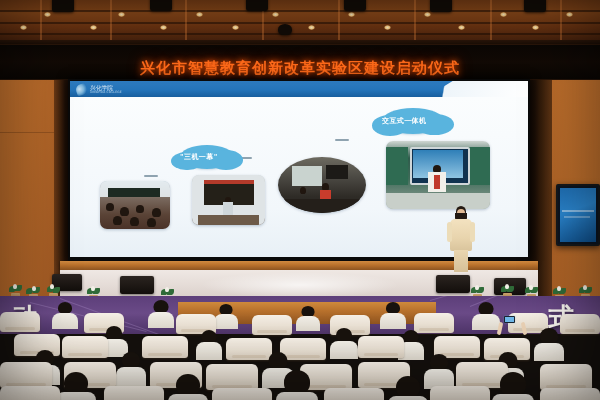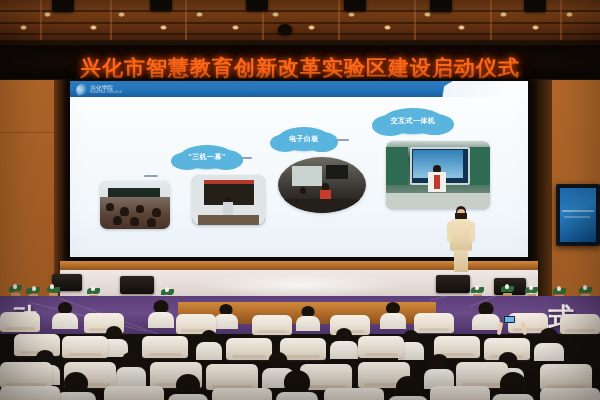--- a/index.html
+++ b/index.html
@@ -37,21 +37,21 @@
   .side-monitor .sm-screen{position:absolute;inset:2px;
     background:linear-gradient(160deg,#1f6fb4 0%,#2b86cf 40%,#0e4d88 100%);}
   .side-monitor .sm-txt{position:absolute;left:4px;top:24px;right:4px;height:2px;background:rgba(255,255,255,.45);}
   .side-monitor .sm-txt2{position:absolute;left:6px;top:30px;right:8px;height:2px;background:rgba(255,255,255,.3);}
 
   
   .banner{position:absolute;left:0;top:44px;width:600px;height:34px;
     background:linear-gradient(180deg,#0b0704 0%,#120a05 50%,#090603 100%);
     border-top:1px solid #2a1609;border-bottom:1px solid #241308;
     display:flex;align-items:center;justify-content:center;overflow:hidden;}
-  .banner-text{color:#ff6a1a;font-size:21px;letter-spacing:1px;white-space:nowrap;
+  .banner-text{color:#ff6a1a;font-size:15px;letter-spacing:1px;white-space:nowrap;
     font-weight:700;text-shadow:0 0 6px rgba(255,90,10,.95),0 0 14px rgba(255,60,0,.5);
     font-family:"DejaVu Sans","Liberation Sans",sans-serif;margin-top:12px;}
 
   
   .screen-frame{position:absolute;left:68px;top:79px;width:462px;height:182px;
     background:#0a0a0a;box-shadow:0 0 10px rgba(0,0,0,.8);}
   .screen{position:absolute;left:2px;top:2px;width:458px;height:176px;background:#f4f8fb;overflow:hidden;}
   .slide-header{position:absolute;left:0;top:0;width:458px;height:16px;
     background:linear-gradient(180deg,#2e7bbf 0%,#2474ba 55%,#195f9f 100%);}
   .slide-header .wedge{position:absolute;right:0;top:0;width:130px;height:16px;
@@ -60,21 +60,21 @@
   .logo{position:absolute;left:6px;top:1px;width:62px;height:14px;display:flex;align-items:center;gap:2px;}
   .logo-mark{width:12px;height:11px;background:
      radial-gradient(circle at 30% 40%,#cfe6f6 0%,#7fb8dd 40%,rgba(255,255,255,0) 70%);
      border-radius:50% 20% 50% 20%;transform:rotate(-18deg);opacity:.95;}
   .logo-txt{color:#eaf3fa;font-size:6px;line-height:5px;letter-spacing:-.3px;opacity:.9;}
   .logo-sub{color:#bcd8ec;font-size:3px;letter-spacing:.2px;}
   .slide-body{position:absolute;left:0;top:16px;width:458px;height:160px;
     background:linear-gradient(180deg,#fbfdfe 0%,#f2f7fb 70%,#e8f0f6 100%);}
 
   
-  .cloud{position:absolute;display:flex;align-items:center;justify-content:center;
+  .cloud{position:absolute;display:flex;align-items:center;
     color:#ffffff;font-size:7px;font-weight:700;letter-spacing:.4px;text-align:center;
     background:#59b4de;border-radius:50%;box-shadow:0 1px 2px rgba(0,80,130,.18);}
   .cloud:before,.cloud:after{content:"";position:absolute;background:#59b4de;border-radius:50%;}
   .cloud:before{width:58%;height:78%;left:-16%;top:28%;}
   .cloud:after{width:62%;height:82%;right:-16%;top:22%;}
   .cloud span{position:relative;z-index:2;}
   .cl-dash{position:absolute;height:2px;background:#8fa3b0;border-radius:1px;}
 
   
   .ph{position:absolute;overflow:hidden;box-shadow:0 1px 3px rgba(0,40,80,.25);}
@@ -225,23 +225,20 @@
       <div class="slide-body">
 
         <div class="cl-dash" style="left:74px;top:78px;width:14px;"></div>
         <div class="cl-dash" style="left:168px;top:60px;width:14px;"></div>
         <div class="cl-dash" style="left:265px;top:42px;width:14px;"></div>
         <div class="cl-dash" style="left:362px;top:24px;width:14px;"></div>
 
         <div class="cloud" style="left:110px;top:48px;width:54px;height:24px;">
           <span>"三机一幕"</span>
         </div>
-        <div class="cloud" style="left:208px;top:30px;width:52px;height:24px;">
-          <span>电子白板</span>
-        </div>
         <div class="cloud" style="left:312px;top:11px;width:62px;height:26px;">
           <span>交互式一体机</span>
         </div>
 
         <div class="ph rr ph1">
           <div class="ph-white" style="left:0;top:0;width:70px;height:16px;background:rgba(232,238,242,.9)"></div>
           <div class="ph-dark" style="left:8px;top:7px;width:52px;height:9px;background:#1d2a22"></div>
           <div class="head" style="left:6px;top:22px;width:8px;height:8px"></div>
           <div class="head" style="left:20px;top:26px;width:9px;height:9px"></div>
           <div class="head" style="left:36px;top:24px;width:8px;height:8px"></div>

